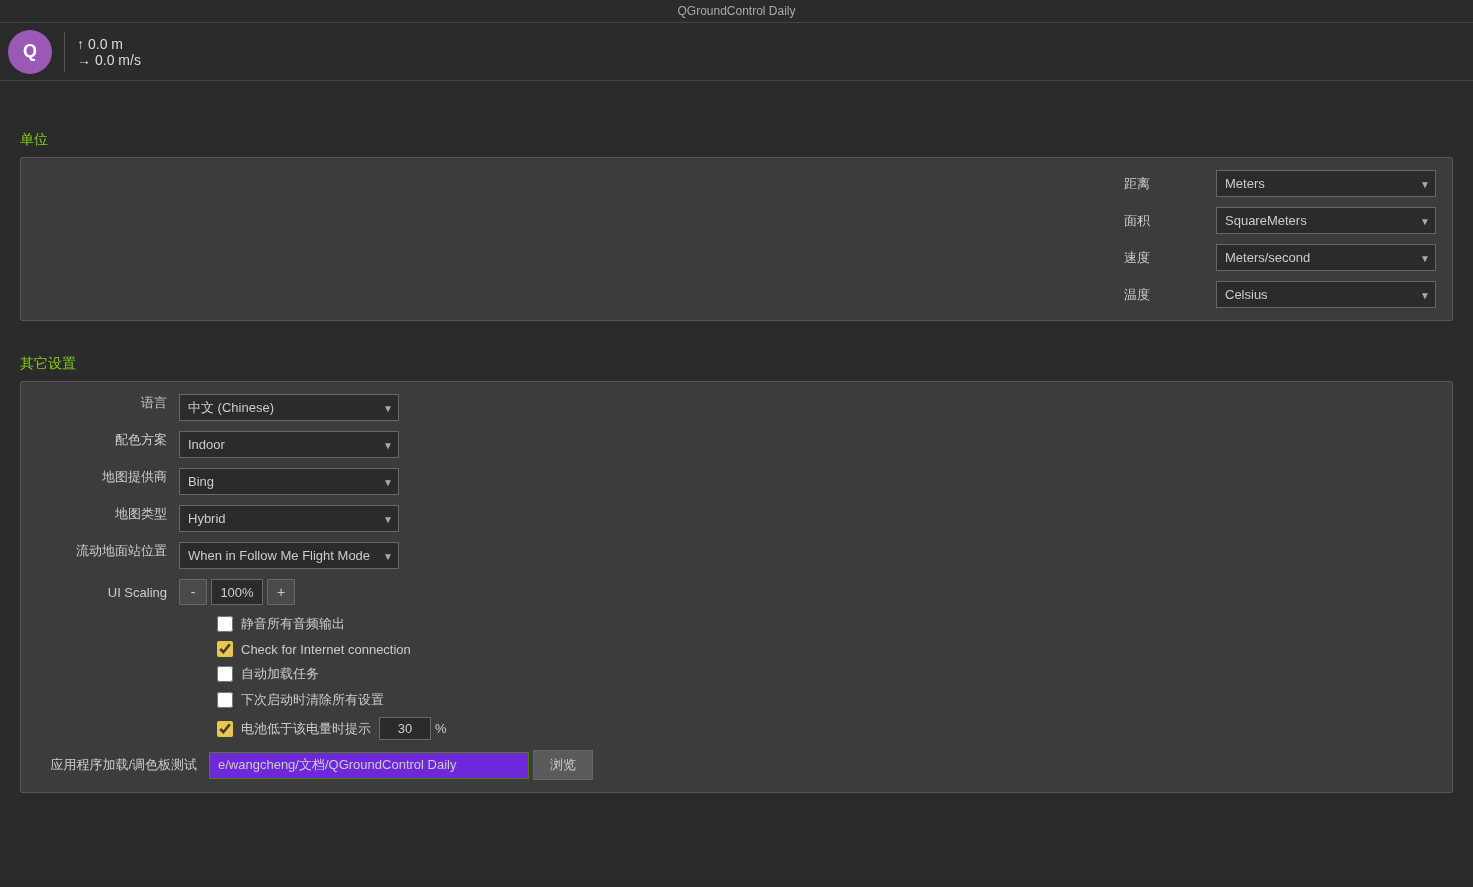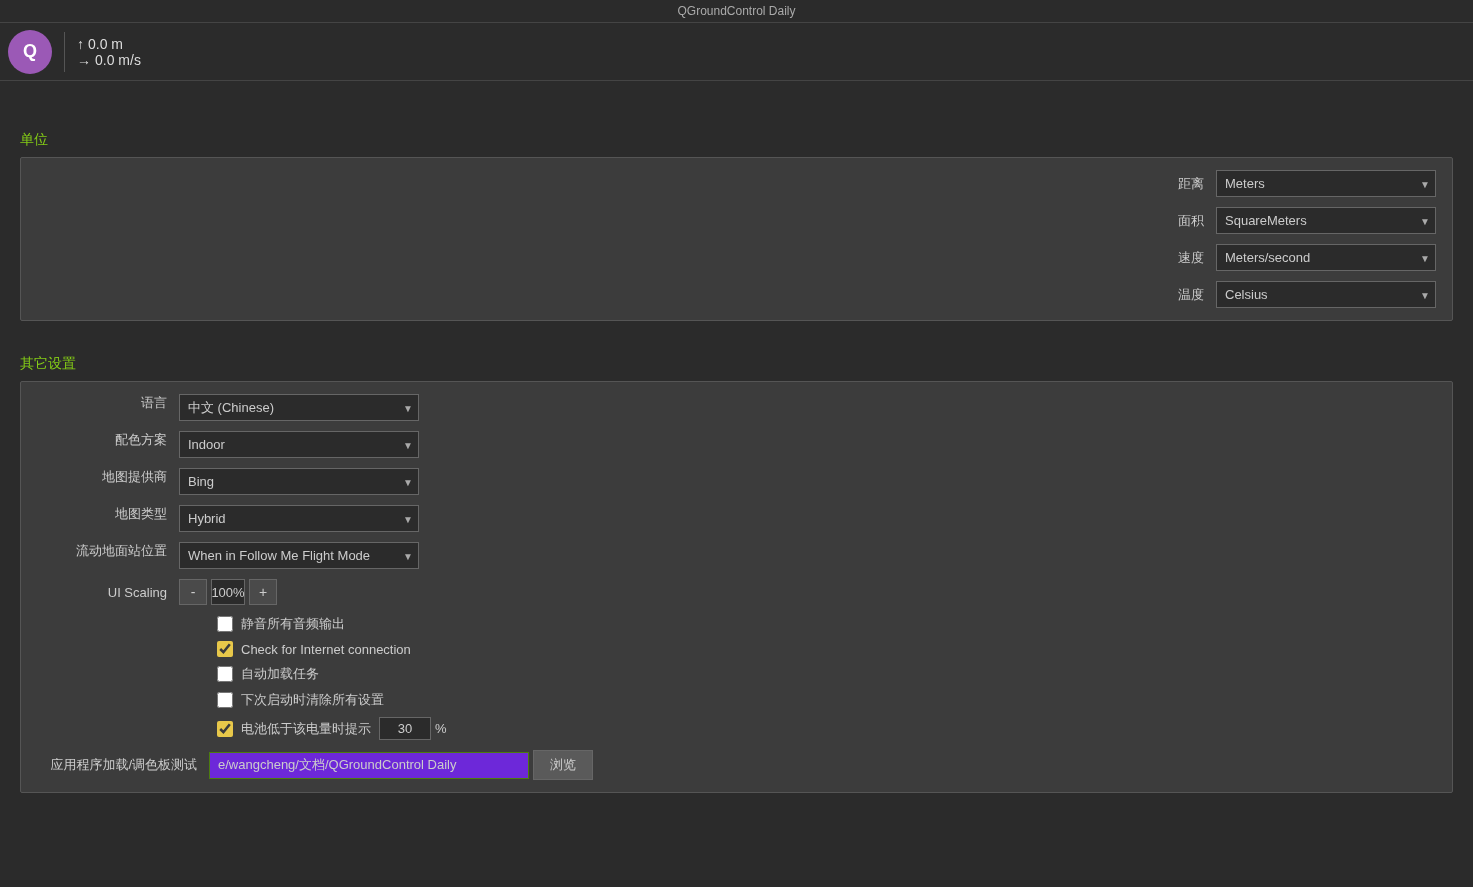--- a/index.html
+++ b/index.html
@@ -127,21 +127,21 @@
       margin-bottom: 10px;
       justify-content: flex-end;
     }
     .form-row:last-child {
       margin-bottom: 0;
     }
     .form-label {
       color: #cccccc;
       font-size: 13px;
       min-width: 80px;
-      text-align: right;
+      text-align: left;
       margin-right: 12px;
     }
     .select-wrapper {
       position: relative;
       display: inline-block;
       width: 220px;
     }
     .select-wrapper select {
       width: 100%;
       background: #2b2b2b;
@@ -174,21 +174,21 @@
     .form-label-other {
       color: #cccccc;
       font-size: 13px;
       min-width: 130px;
       text-align: right;
       margin-right: 12px;
     }
     .select-wrapper-lg {
       position: relative;
       display: inline-block;
-      width: 240px;
+      width: 220px;
     }
     .select-wrapper-lg select {
       width: 100%;
       background: #2b2b2b;
       border: 1px solid #666;
       color: #ccc;
       padding: 5px 24px 5px 8px;
       font-size: 13px;
       cursor: pointer;
       appearance: none;
@@ -227,21 +227,21 @@
       background: #4a4a4a;
       border: 1px solid #666;
       color: #ccc;
       cursor: pointer;
       font-size: 14px;
       display: flex;
       align-items: center;
       justify-content: center;
     }
     .scale-value {
-      width: 34px;
+      width: 52px;
       height: 26px;
       background: #2b2b2b;
       border: 1px solid #666;
       color: #ccc;
       text-align: center;
       font-size: 13px;
       display: flex;
       align-items: center;
       justify-content: center;
     }

